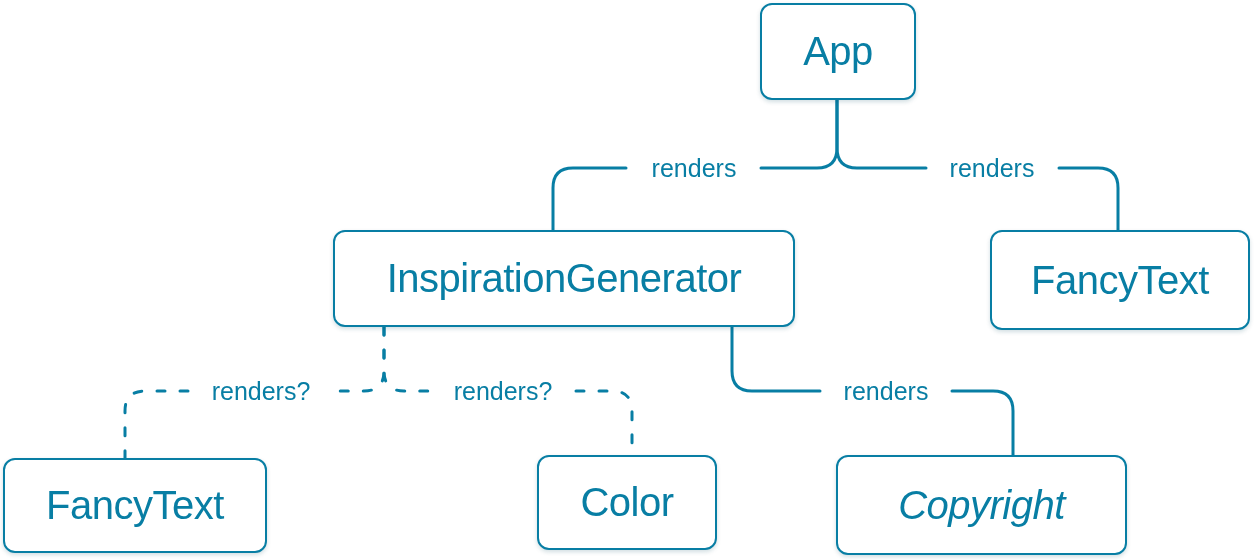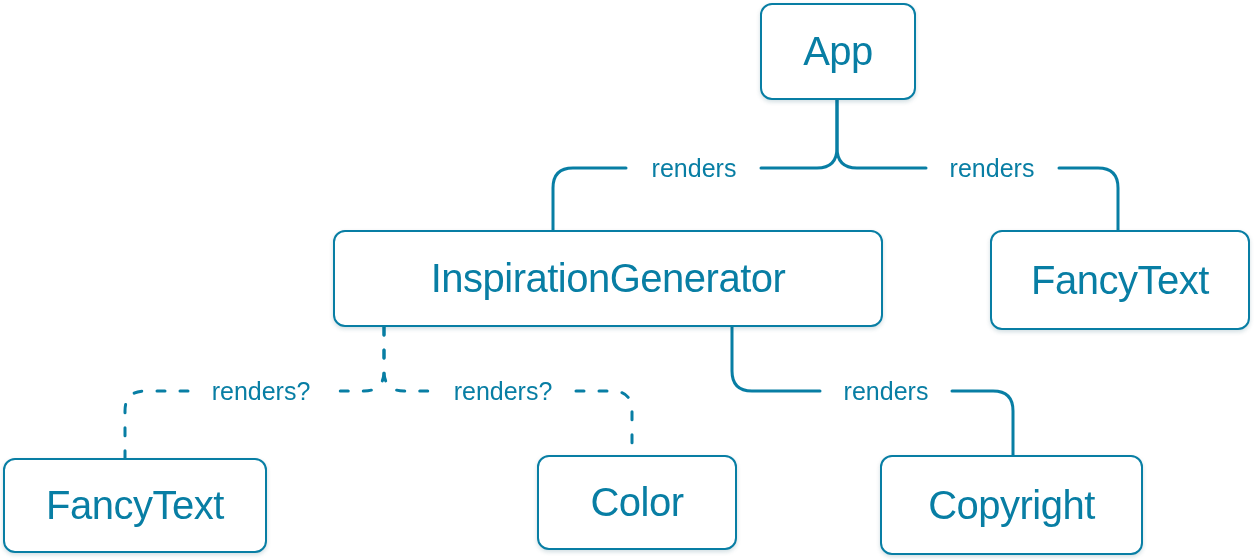--- a/index.html
+++ b/index.html
@@ -84,33 +84,33 @@
   <div class="edge-label" style="left:694px; top:168px;">renders</div>
   <div class="edge-label" style="left:992px; top:168px;">renders</div>
   <div class="edge-label" style="left:261px; top:391px;">renders?</div>
   <div class="edge-label" style="left:503px; top:391px;">renders?</div>
   <div class="edge-label" style="left:886px; top:391px;">renders</div>
 
   <div class="node" style="left:760px; top:3px; width:156px; height:97px;text-align:center;">
     <span class="node-label">App</span>
   </div>
 
-  <div class="node" style="left:333px; top:230px; width:550px; height:97px;">
+  <div class="node" style="left:333px; top:230px; width:462px; height:97px;">
     <span class="node-label">InspirationGenerator</span>
   </div>
 
   <div class="node" style="left:990px; top:230px; width:260px; height:100px;">
     <span class="node-label">FancyText</span>
   </div>
 
   <div class="node" style="left:3px; top:458px; width:264px; height:95px;">
     <span class="node-label">FancyText</span>
   </div>
 
-  <div class="node" style="left:537px; top:455px; width:200px; height:95px;">
+  <div class="node" style="left:537px; top:455px; width:180px; height:95px;">
     <span class="node-label">Color</span>
   </div>
 
-  <div class="node" style="left:880px; top:455px; width:263px; height:100px;">
+  <div class="node" style="left:836px; top:455px; width:291px; height:100px;font-style:italic;">
     <span class="node-label">Copyright</span>
   </div>
 
 </div>
 
 </body></html>

